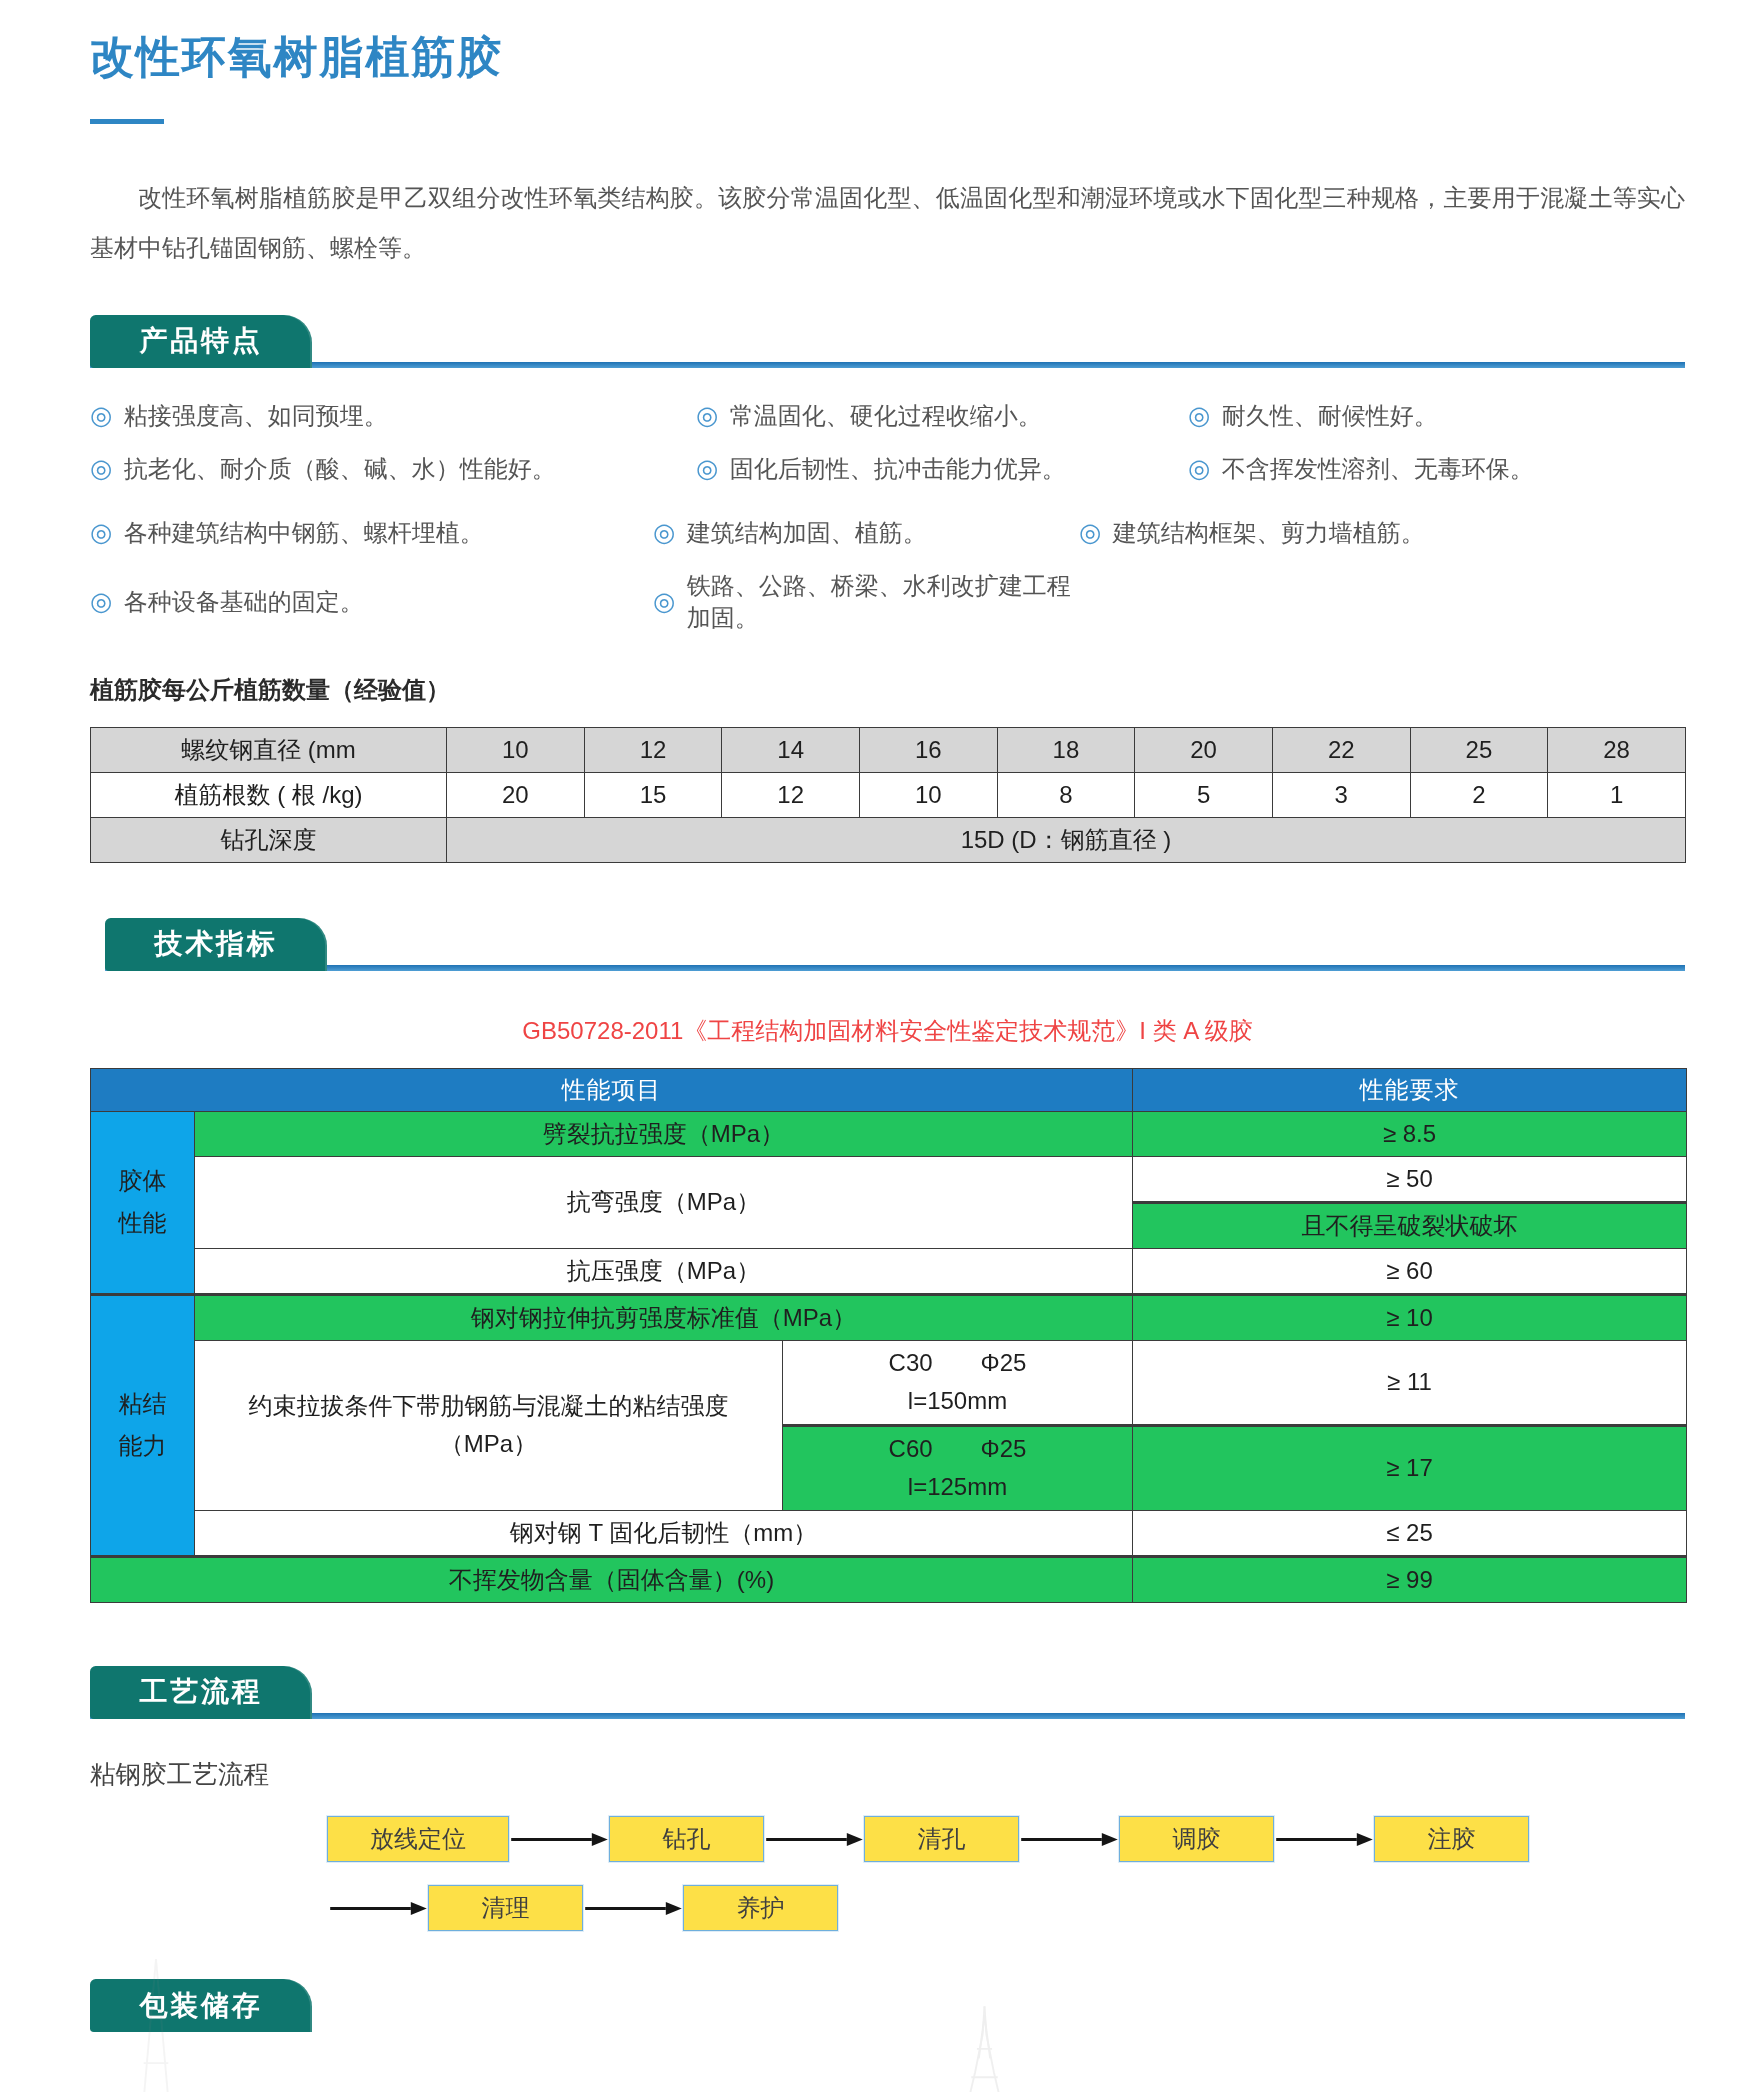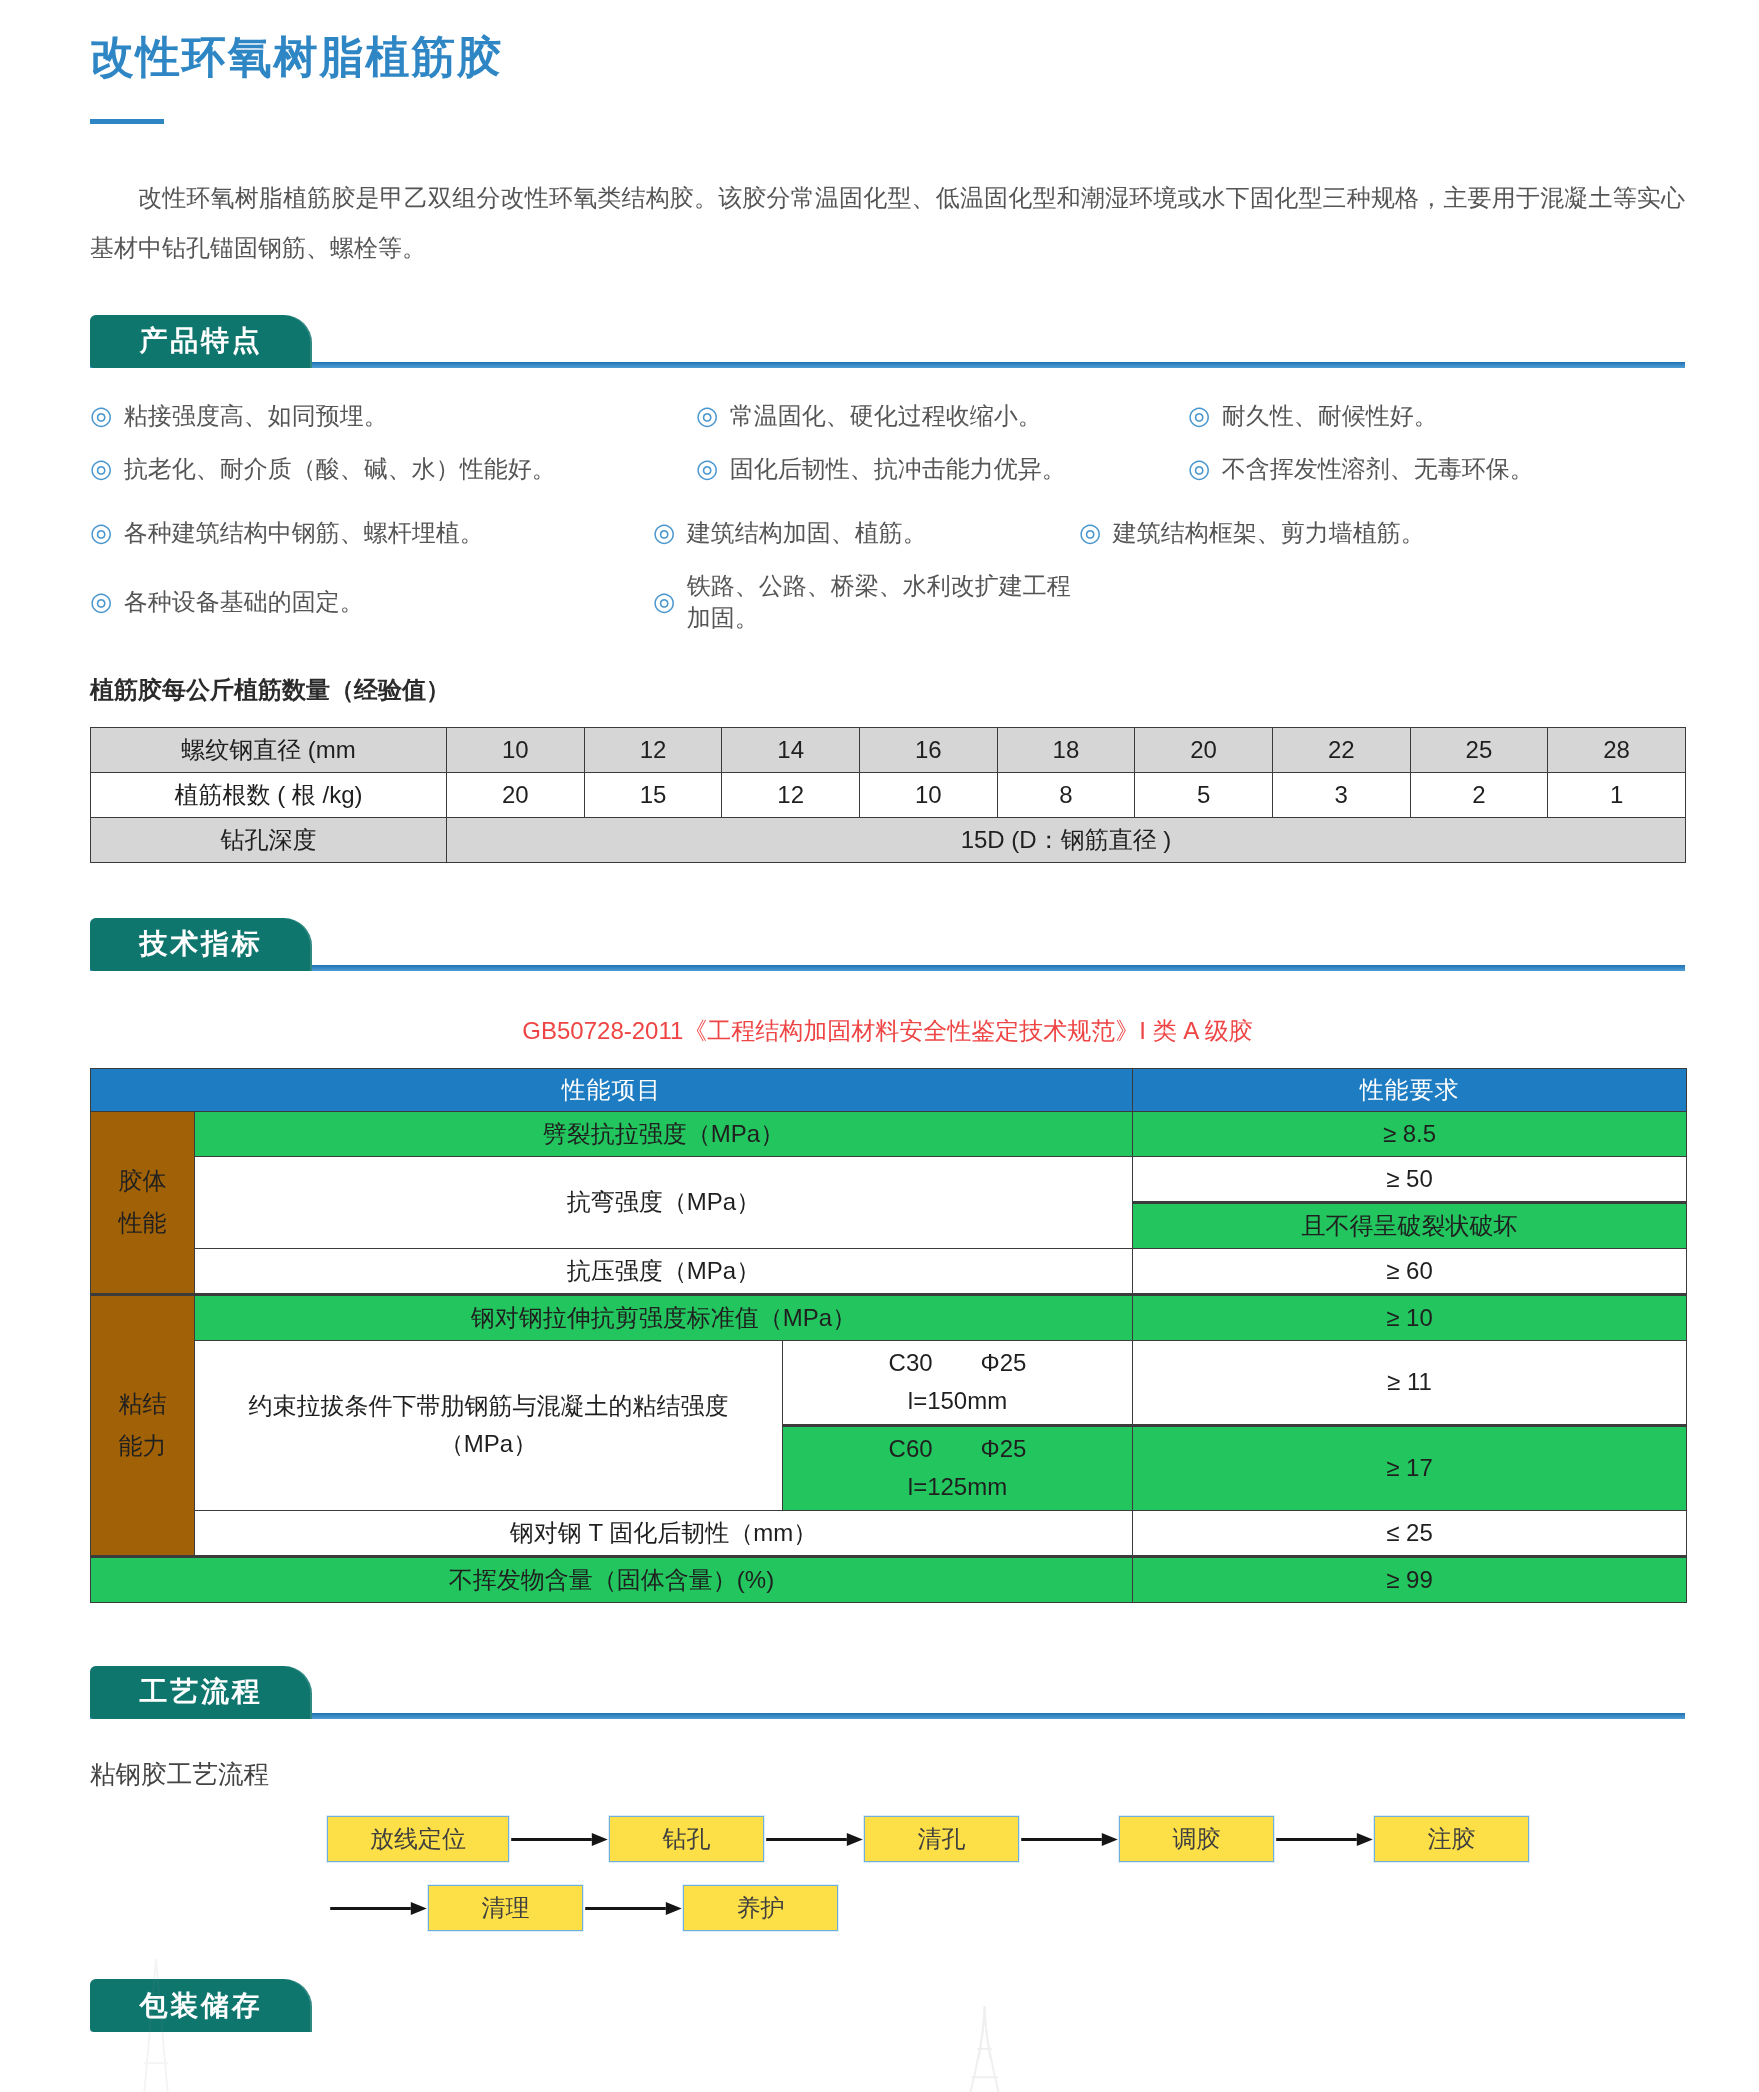--- a/index.html
+++ b/index.html
@@ -53,21 +53,21 @@
 
   
   .std-line{margin:44px 0 0 0;font-size:24px;color:#ef4444;text-align:center;}
   .tech{width:1596px;margin-top:21px;table-layout:fixed;font-size:24px;color:#1f1f1f;}
   .tech td,.tech th{border:1.9px solid #3b3b3b;text-align:center;padding:0 5.7px;}
   .tech th{background:#1e7cc2;color:#ffffff;font-weight:normal;height:42px;letter-spacing:0.9px;}
   .tech td{height:44px;}
   .tech tr.tall td{height:83px;}
   .tech .gray{background:#22c55e;}
   .tech .groupcell{
-    background:#a16207;font-size:24px;color:#1f1f1f;
+    background:#0ea5e9;font-size:24px;color:#1f1f1f;
   }
   .tech .groupcell .gl{display:block;line-height:42px;}
   .tech .thick-top{border-top:3.8px solid #3b3b3b;}
   .tech .two-line{line-height:38px;}
 
   
   .flow-subtitle{margin:38px 0 0 0;font-size:25.6px;color:#444;}
   .flow-row{display:flex;align-items:center;margin-top:24.6px;}
   .flow-row.second{margin-left:238px;margin-top:23px;}
   .fbox{
@@ -187,21 +187,21 @@
         <td>2</td>
         <td>1</td>
       </tr>
       <tr>
         <td class="gray">钻孔深度</td>
         <td class="gray" colspan="9">15D (D：钢筋直径 )</td>
       </tr>
     </tbody>
       </table>
 
-    <div class="section-head" style="margin-top:49px;">
+    <div class="section-head" style="margin-top:49px;margin-left:15px;">
       <div class="rule"></div>
       <div class="badge">技术指标</div>
     </div>
     <p class="std-line">GB50728-2011《工程结构加固材料安全性鉴定技术规范》I 类 A 级胶</p>
 
     <table class="tech">
       <colgroup>
           <col style="width:104px;">
           <col style="width:588px;">
           <col style="width:350px;">

